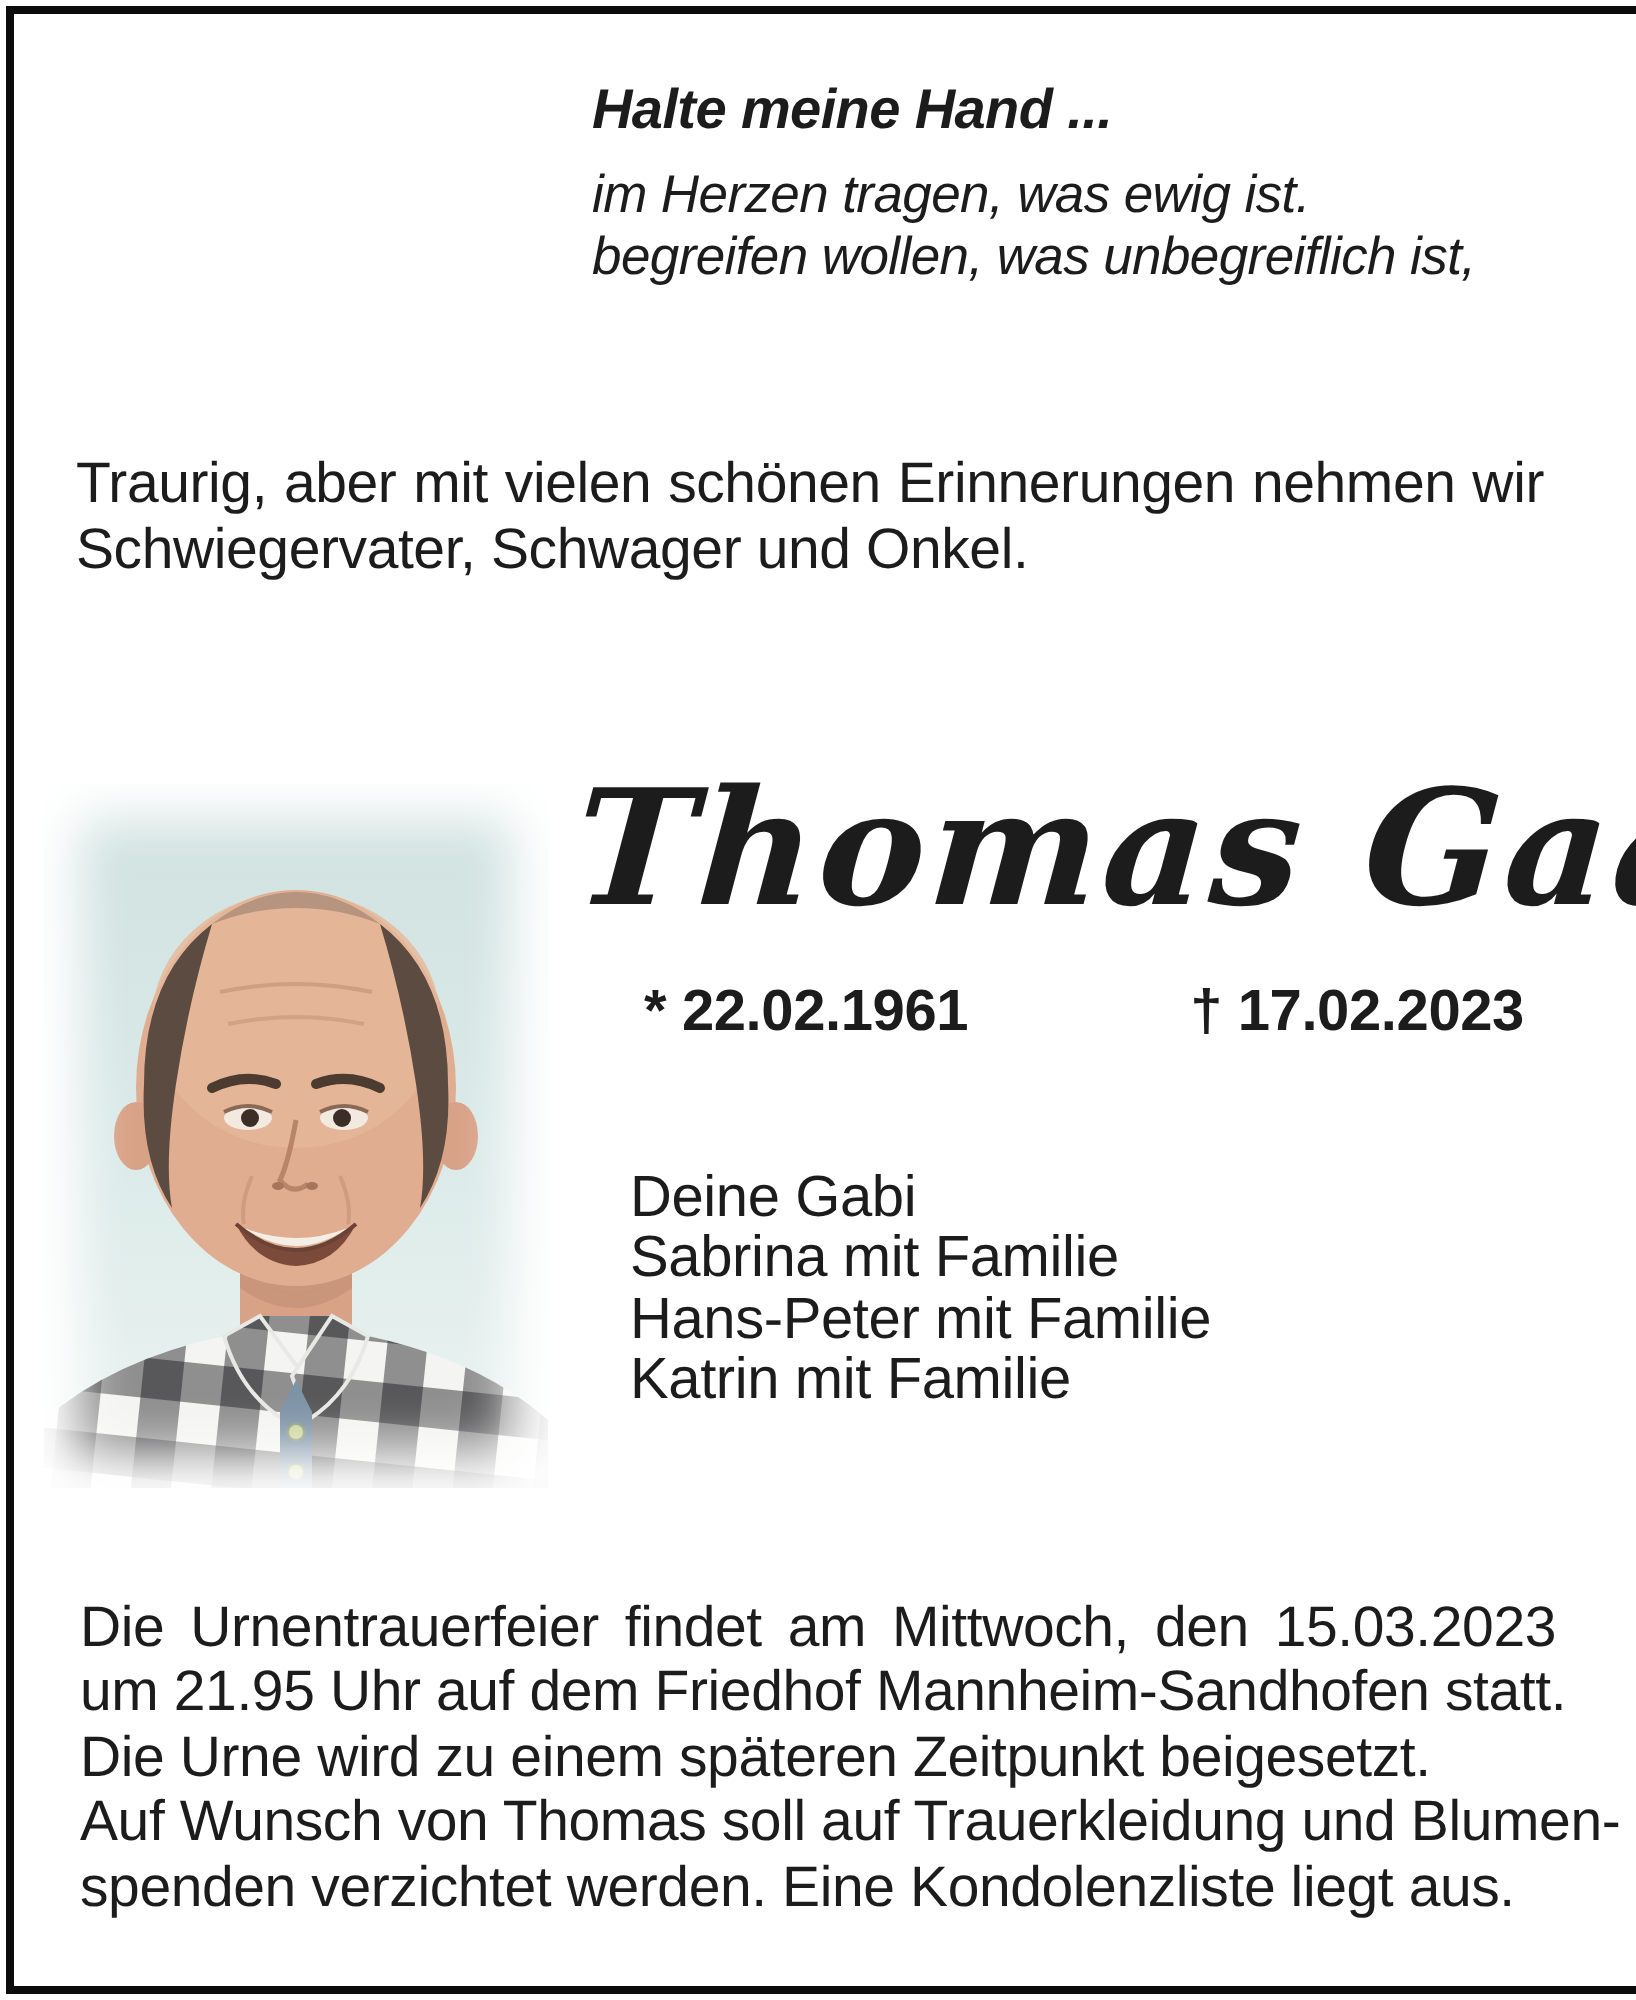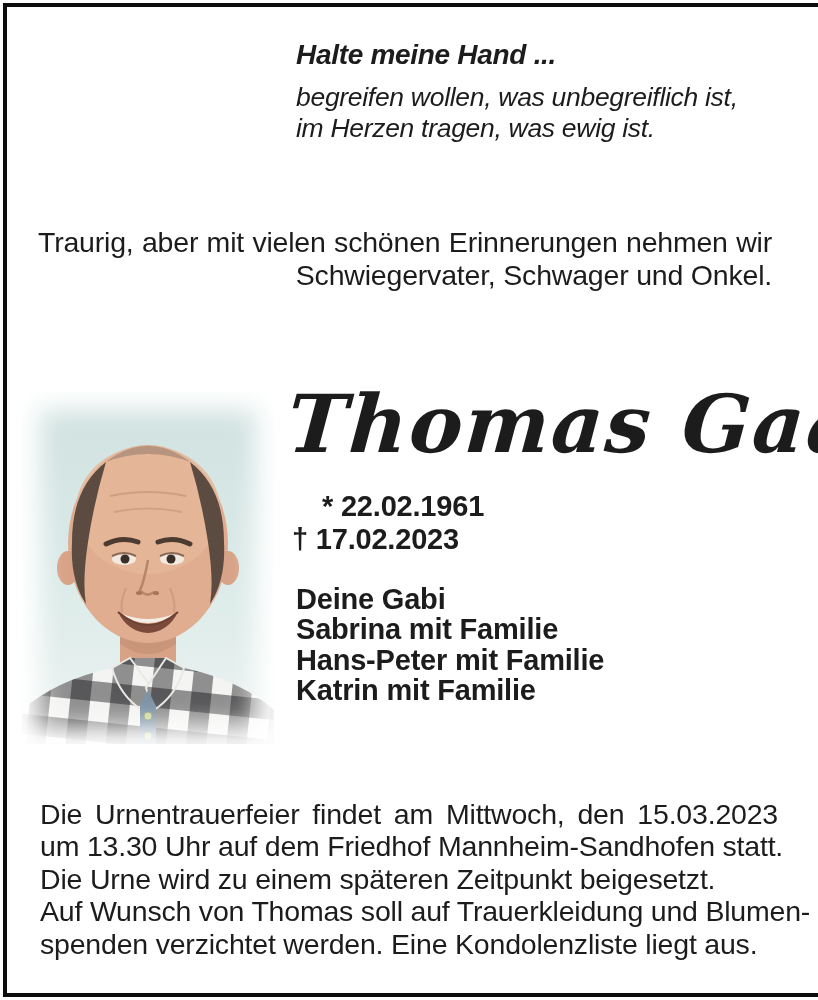--- a/index.html
+++ b/index.html
@@ -26,21 +26,21 @@
     font-size: 28px; font-weight: bold; font-style: italic;
     letter-spacing: -0.3px; line-height: 34px; margin-bottom: 10px;
   }
   .poem-line {
     font-size: 26.5px; font-style: italic; letter-spacing: -0.3px;
     line-height: 31px;
   }
 
   
   .intro { position: absolute; left: 38px; top: 226px; width: 734px; }
-  .intro .tline { font-size: 28.5px; line-height: 32.5px; letter-spacing: -0.2px; text-align: right; }
+  .intro .tline { font-size: 28.5px; line-height: 32.5px; letter-spacing: -0.2px; }
 
   
   .jline { text-align: justify; text-align-last: justify; white-space: nowrap; }
   .lline { text-align: left; }
 
   
   .photo {
     position: absolute; left: 22px; top: 392px;
     width: 252px; height: 352px; overflow: hidden;
   }
@@ -56,44 +56,44 @@
     position: absolute; left: 288px; top: 378px; width: 492px;
     font-family: "DejaVu Serif", serif;
     font-style: italic; font-weight: bold;
     font-size: 80px; line-height: 92px; letter-spacing: 2px;
     transform: skewX(-4deg);
     white-space: nowrap;
   }
   .dates {
     position: absolute; left: 292px; top: 490px; width: 476px;
     display: flex; justify-content: space-between;
-    font-size: 29px; font-weight: bold; letter-spacing: -0.2px; flex-direction: column;
+    font-size: 29px; font-weight: bold; letter-spacing: -0.2px;
   }
   .dates .birth { padding-left: 30px; }
   .dates .death { padding-right: 6px; }
 
   
   .farewell { position: absolute; left: 296px; top: 584px; width: 480px; }
   .farewell-line { font-size: 28.5px; line-height: 33px; letter-spacing: -0.2px; }
-  .mourner { font-size: 29px; font-weight: bold; line-height: 30.4px; letter-spacing: -0.2px; }
+  .mourner { font-size: 29px; font-weight: normal; line-height: 30.4px; letter-spacing: -0.2px; margin-left: 19px; }
 
   
   .details { position: absolute; left: 40px; top: 798px; width: 738px; }
   .details .tline { font-size: 28.5px; line-height: 32.4px; letter-spacing: -0.2px; }
 </style>
 </head>
 <body>
 
 <div class="page">
   <div class="frame"></div>
 
   <div class="poem">
     <div class="poem-title">Halte meine Hand ...</div>
+    <div class="poem-line">im Herzen tragen, was ewig ist.</div>
     <div class="poem-line">begreifen wollen, was unbegreiflich ist,</div>
-    <div class="poem-line">im Herzen tragen, was ewig ist.</div>
   </div>
 
   <div class="intro">
     <div class="tline jline">Traurig, aber mit vielen schönen Erinnerungen nehmen wir</div>
     <div class="tline lline">Schwiegervater, Schwager und Onkel.</div>
   </div>
 
   <div class="photo">
     <svg viewBox="0 0 252 352" xmlns="http://www.w3.org/2000/svg">
       <defs>
@@ -171,18 +171,18 @@
 
   <div class="farewell">
     <div class="mourner">Deine Gabi</div>
     <div class="mourner">Sabrina mit Familie</div>
     <div class="mourner">Hans-Peter mit Familie</div>
     <div class="mourner">Katrin mit Familie</div>
   </div>
 
   <div class="details">
     <div class="tline jline">Die Urnentrauerfeier findet am Mittwoch, den 15.03.2023</div>
-    <div class="tline jline">um 13.30 Uhr auf dem Friedhof Mannheim-Sandhofen statt.</div>
+    <div class="tline jline">um 21.95 Uhr auf dem Friedhof Mannheim-Sandhofen statt.</div>
     <div class="tline lline">Die Urne wird zu einem späteren Zeitpunkt beigesetzt.</div>
     <div class="tline jline">Auf Wunsch von Thomas soll auf Trauerkleidung und Blumen-</div>
     <div class="tline lline">spenden verzichtet werden. Eine Kondolenzliste liegt aus.</div>
   </div>
 </div>
 
 </body></html>

